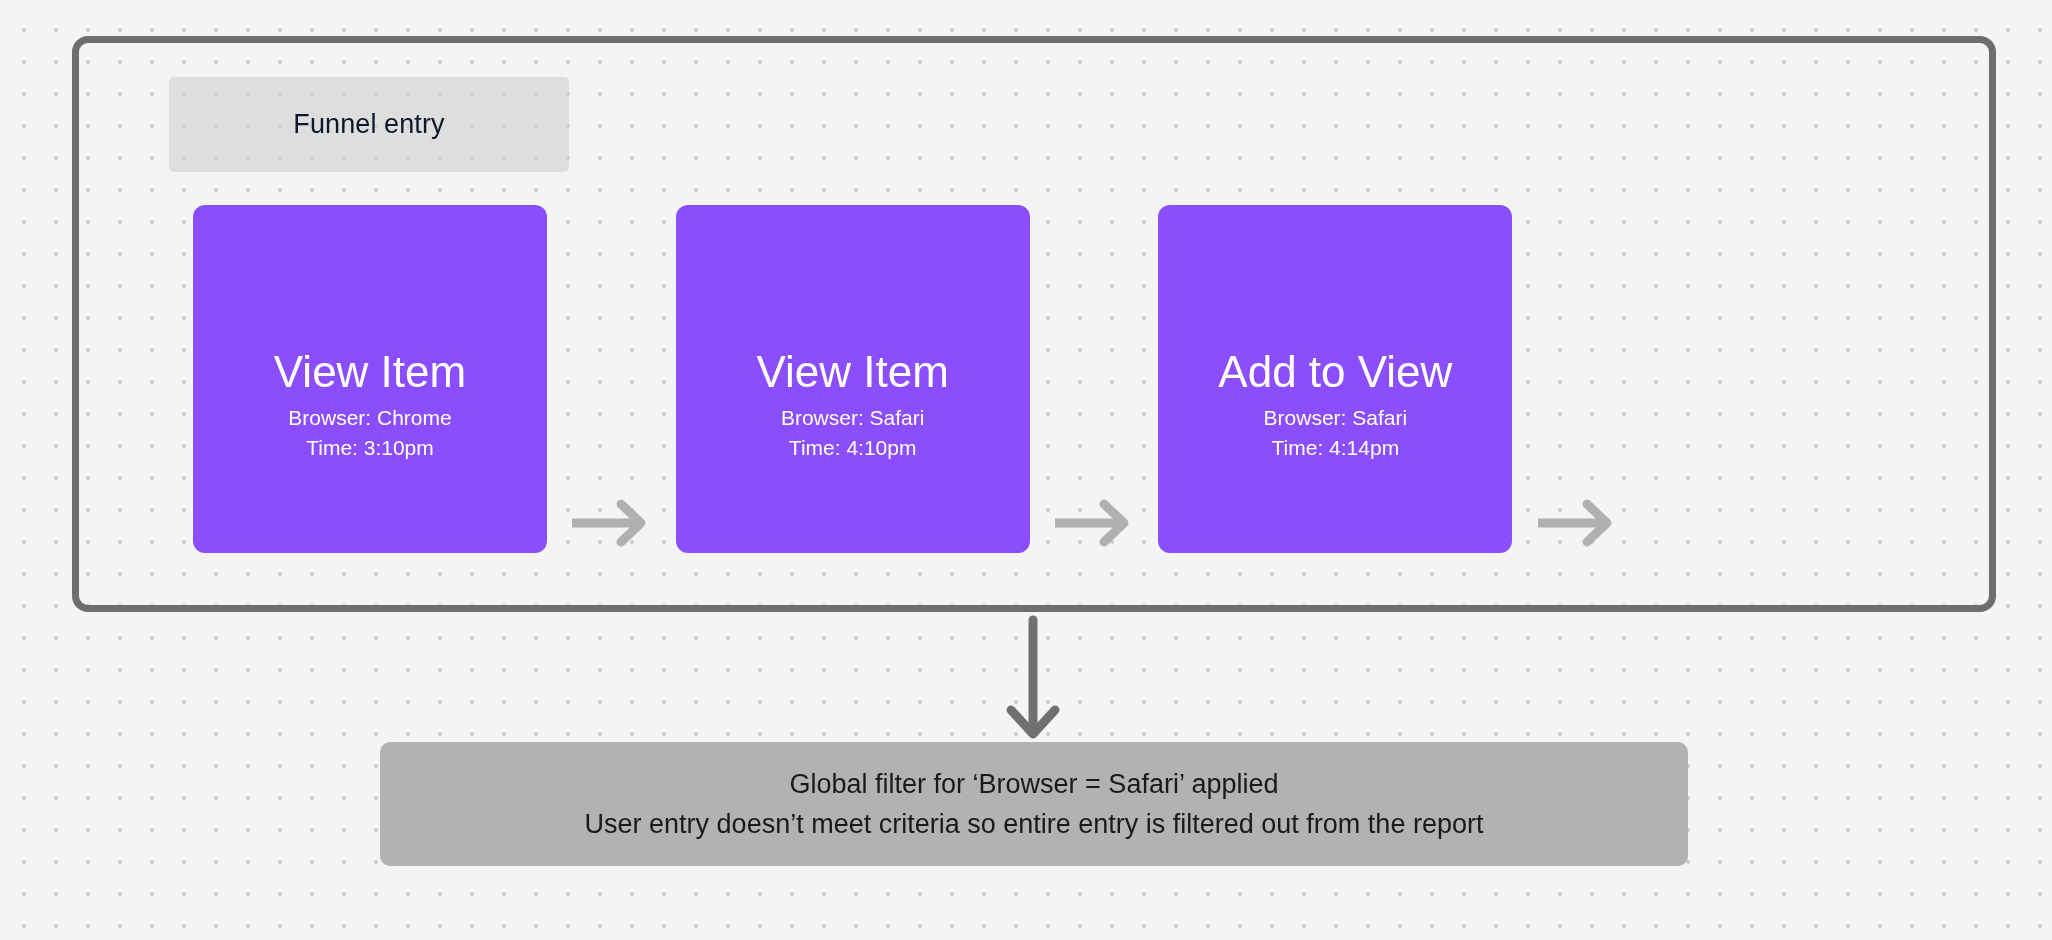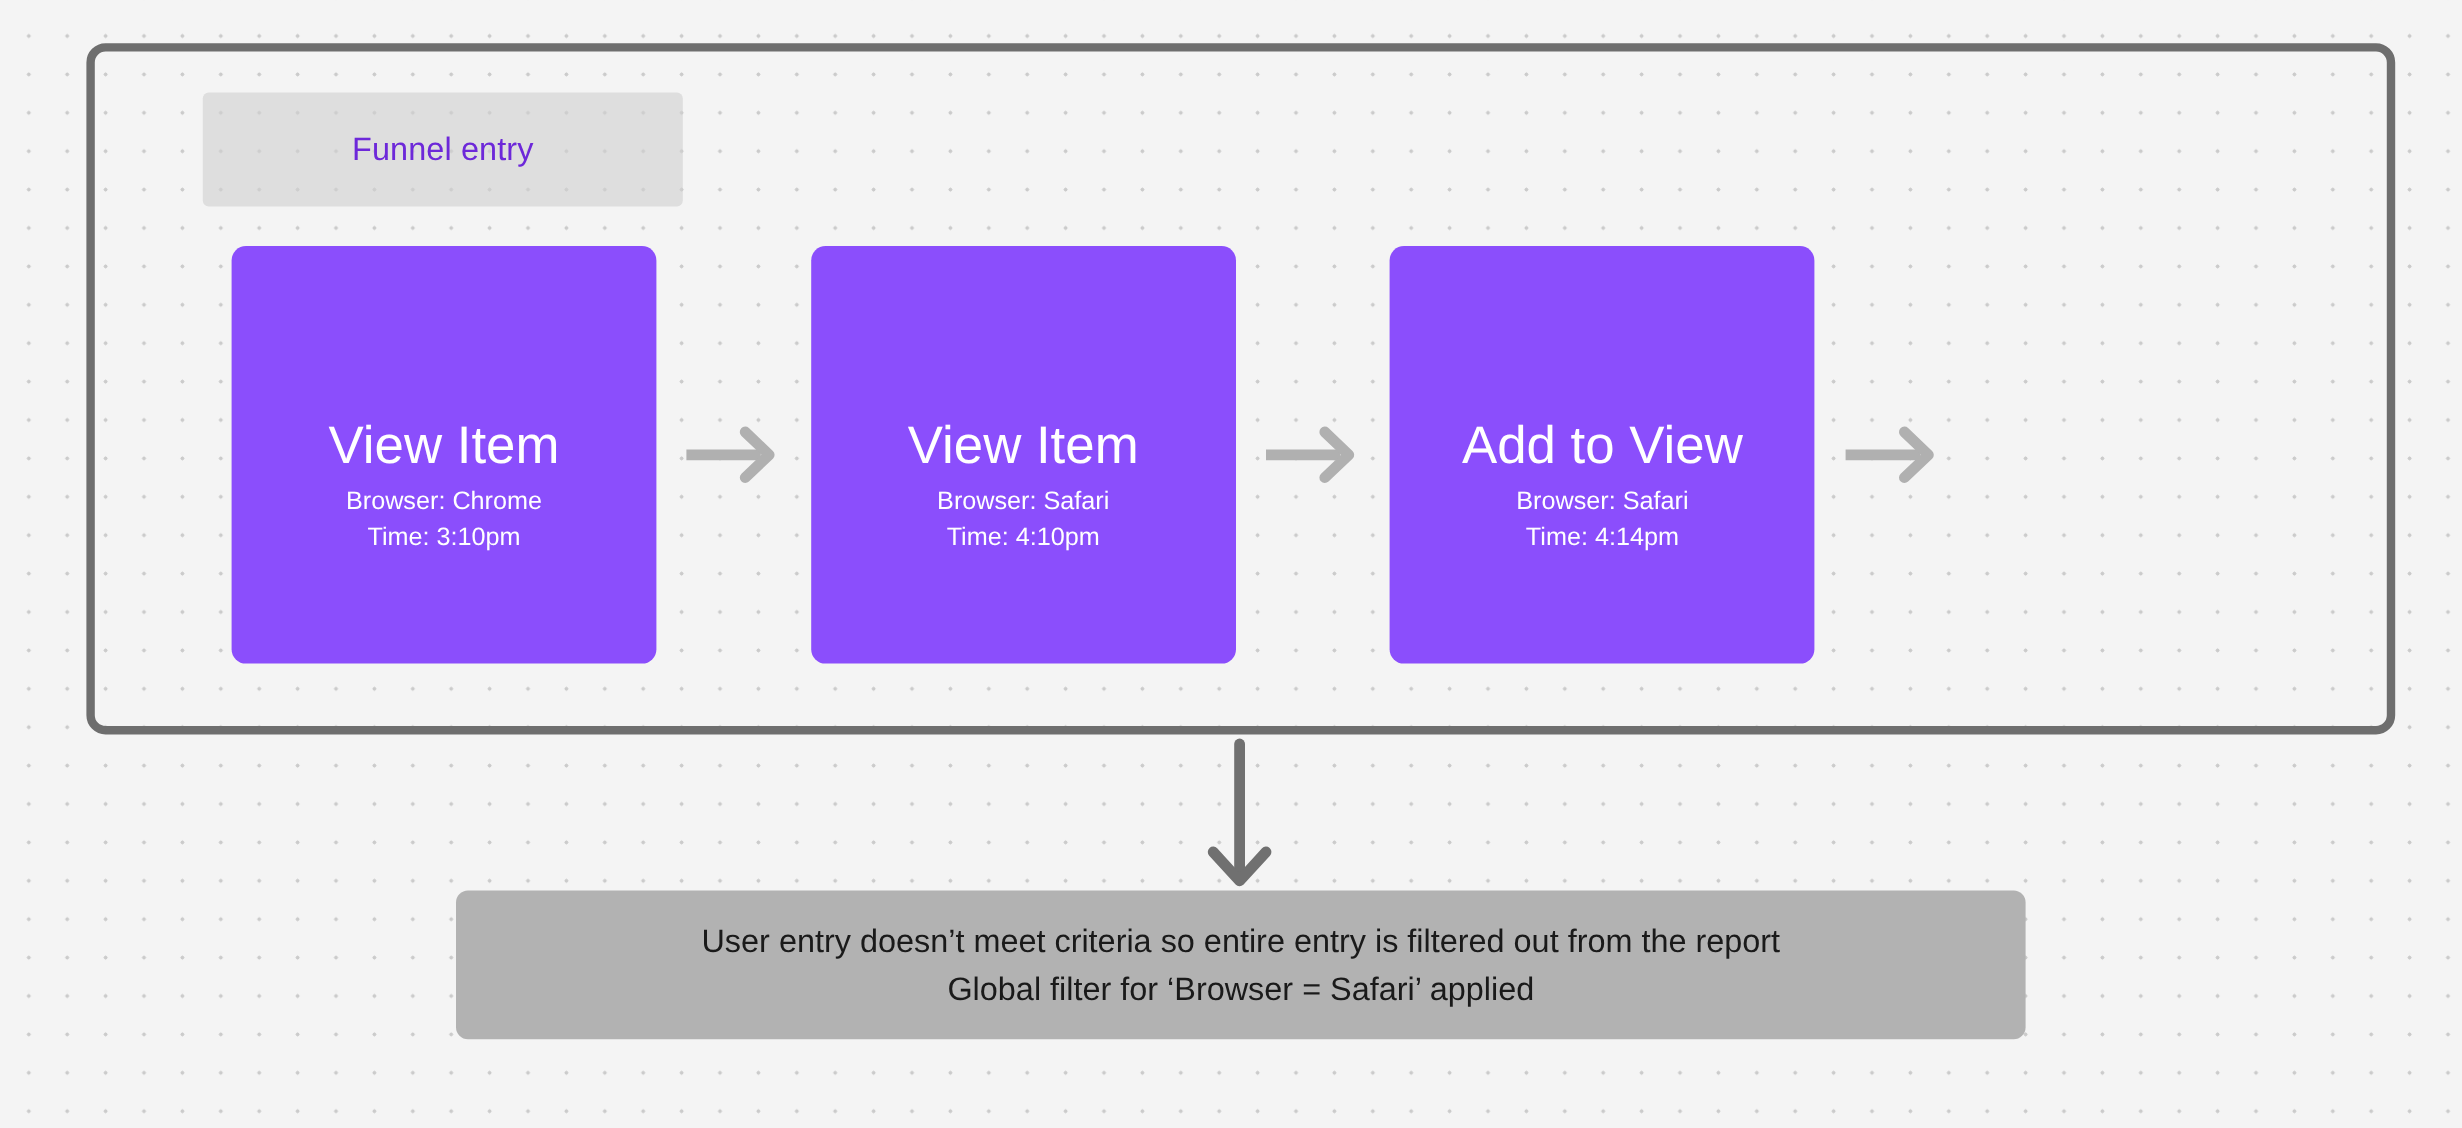--- a/index.html
+++ b/index.html
@@ -38,33 +38,33 @@
     width: 400px;
     height: 95px;
     background: rgba(209, 209, 209, 0.62);
     border-radius: 5px;
     display: flex;
     align-items: center;
     justify-content: center;
   }
   .funnel-entry-label .lbl {
     font-size: 27px;
-    color: #6d28d9;
+    color: #0f172a;
     letter-spacing: 0.1px;
   }
 
   
   .steps-row {
     position: absolute;
     left: 114px;
     top: 162px;
     width: 1448px;
     height: 348px;
     display: flex;
-    align-items: center;
+    align-items: flex-end;
   }
 
   .step-card {
     width: 354px;
     height: 348px;
     background: #8b4efc;
     border-radius: 12px;
     box-sizing: border-box;
     display: flex;
     flex-direction: column;
@@ -192,15 +192,15 @@
 <div class="v-arrow">
   <span>
     <svg width="60" height="122" viewBox="0 0 60 122">
       <line x1="30" y1="0" x2="30" y2="110" stroke="#707070" stroke-width="9" stroke-linecap="round"></line>
       <polyline points="8,90 30,114 52,90" fill="none" stroke="#707070" stroke-width="9" stroke-linecap="round" stroke-linejoin="round"></polyline>
     </svg>
   </span>
 </div>
 
 <div class="filter-note">
+  <div class="note-line">Global filter for ‘Browser = Safari’ applied</div>
   <div class="note-line">User entry doesn’t meet criteria so entire entry is filtered out from the report</div>
-  <div class="note-line">Global filter for ‘Browser = Safari’ applied</div>
 </div>
 
 </body></html>

